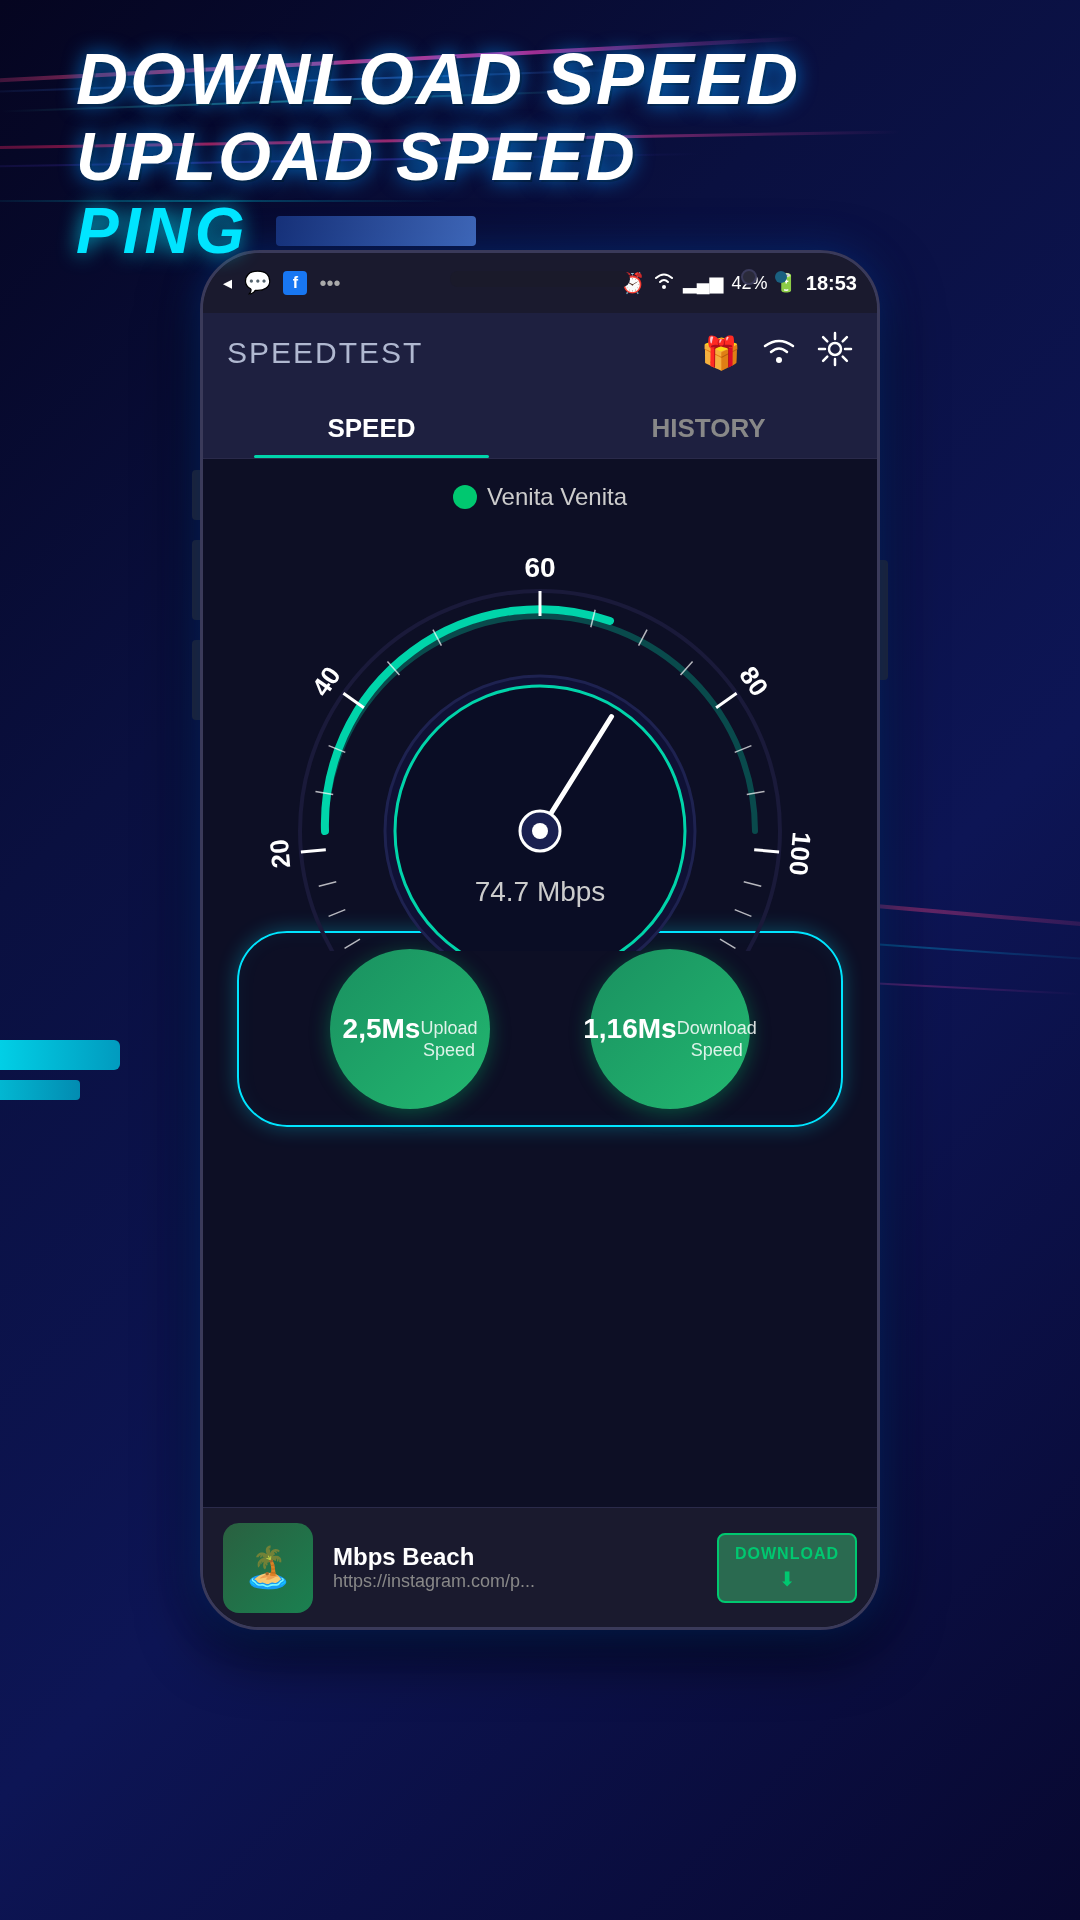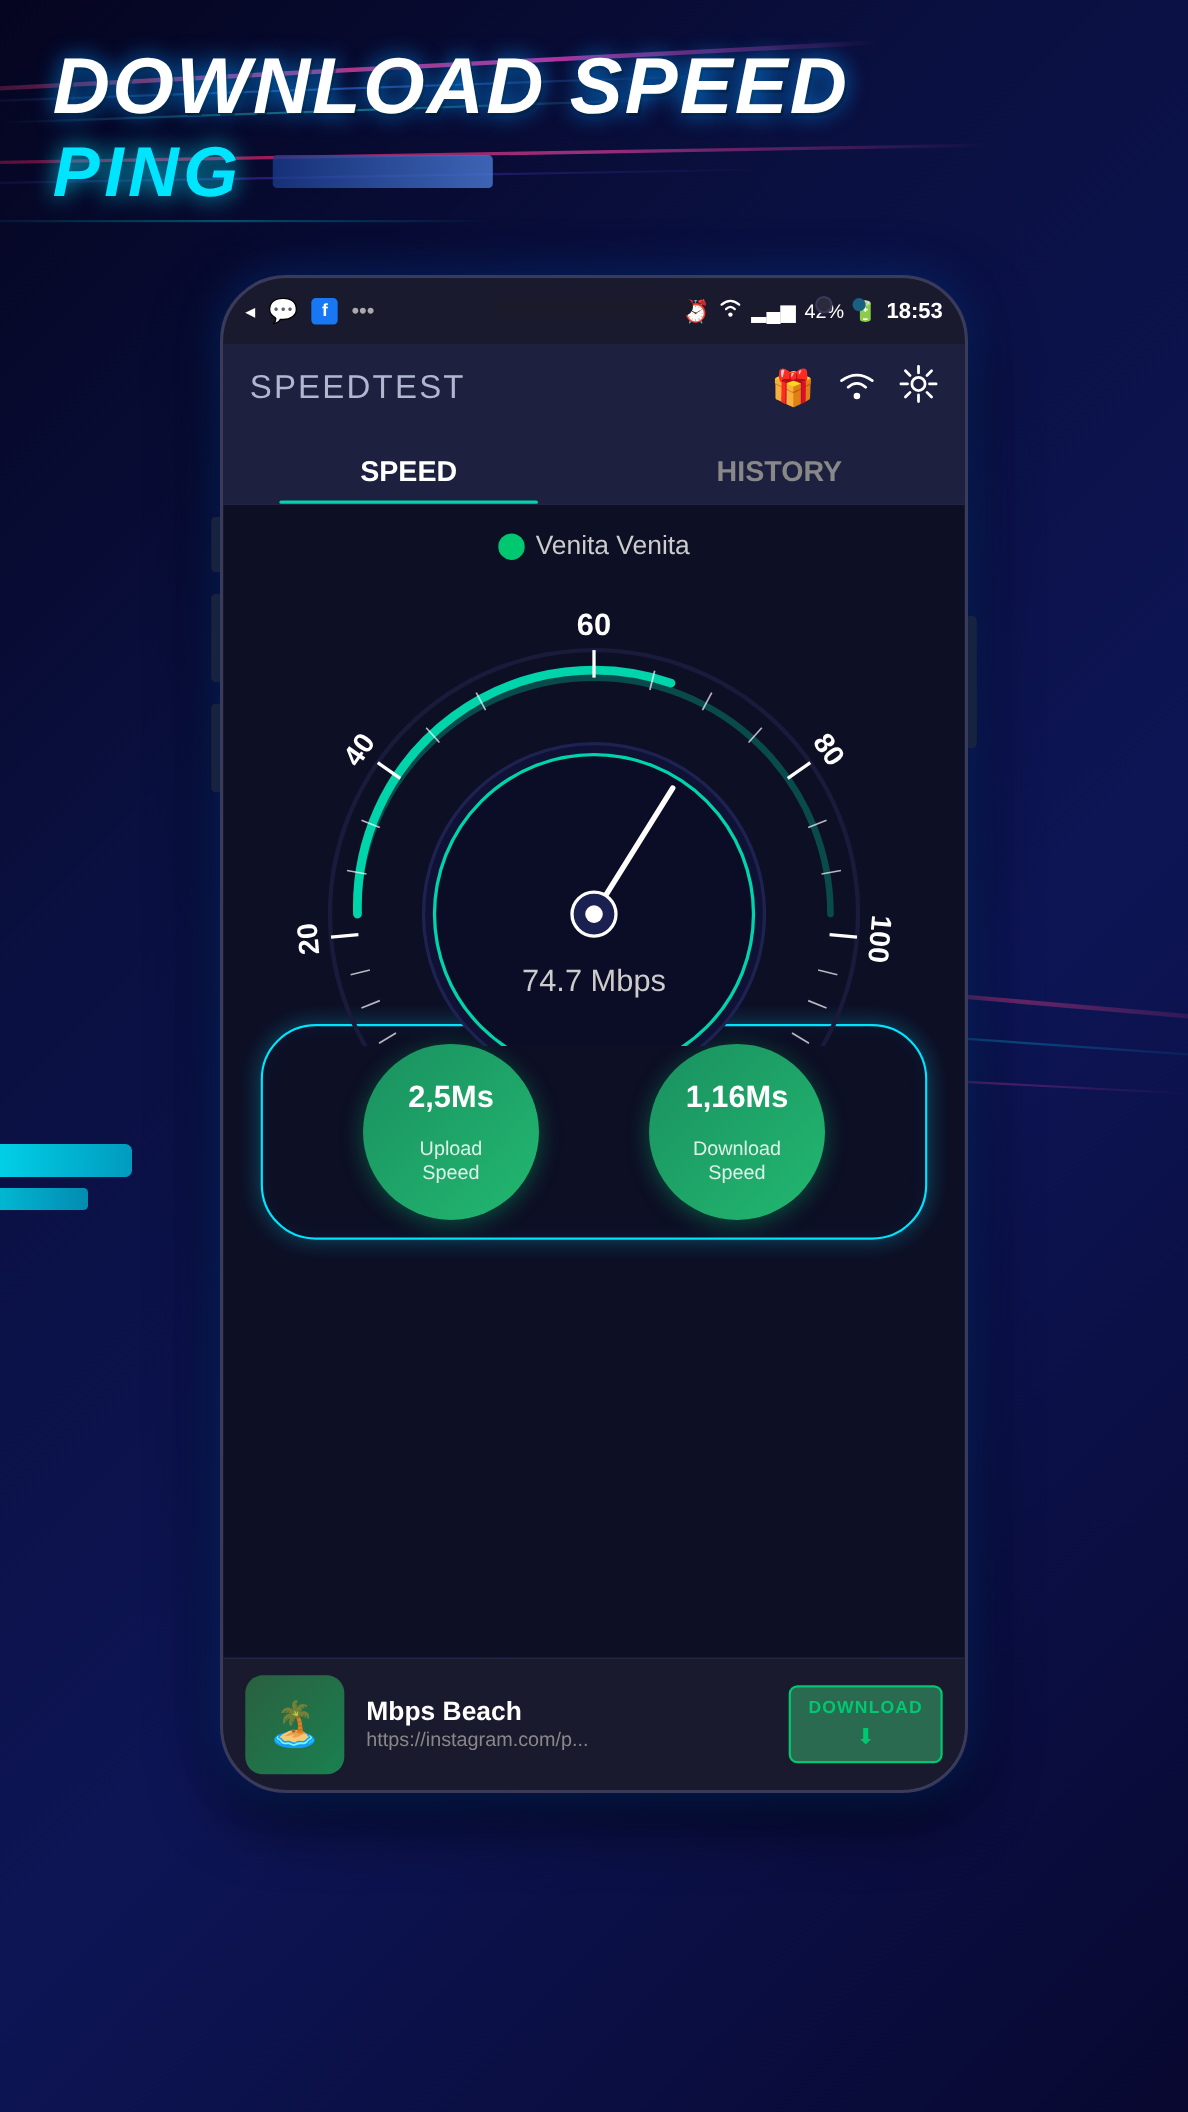--- a/index.html
+++ b/index.html
@@ -18,21 +18,21 @@
       position: absolute;
       inset: 0;
       background: linear-gradient(135deg, #050520 0%, #0a1040 30%, #0d1555 60%, #080830 100%);
       overflow: hidden;
     }
 
     
     .header-text {
       position: absolute;
       top: 40px;
-      left: 48px;
+      left: 76px;
       z-index: 10;
     }
 
     .download-speed-title {
       font-size: 72px;
       font-weight: 900;
       font-style: italic;
       color: #ffffff;
       text-shadow: 0 0 20px rgba(0, 150, 255, 0.8), 2px 2px 0 rgba(0,0,0,0.5);
       letter-spacing: 2px;
@@ -228,21 +228,21 @@
       height: 400px;
       margin: 0 auto;
     }
 
     .stat-circle {
       width: 160px;
       height: 160px;
       border-radius: 50%;
       background: linear-gradient(135deg, #1a9060, #22b870);
       display: flex;
-      flex-direction: column;
+      flex-direction: row;
       align-items: center;
       justify-content: center;
       box-shadow: 0 4px 20px rgba(0, 180, 100, 0.4);
       cursor: pointer;
     }
 
     .stat-value {
       font-size: 28px;
       font-weight: 700;
       color: white;
@@ -362,20 +362,21 @@
     <div style="position:absolute;top:940px;right:-50px;width:600px;height:2px;background:linear-gradient(90deg,transparent,#00ccff,transparent);transform:rotate(4deg);opacity:0.4;"></div>
     <div style="position:absolute;top:980px;right:0;width:500px;height:2px;background:linear-gradient(90deg,transparent,#ff44bb,transparent);transform:rotate(3deg);opacity:0.4;"></div>
 
     <div style="position:absolute;top:1040px;left:-20px;width:140px;height:30px;background:linear-gradient(90deg,#00eeff,#00aacc);border-radius:0 6px 6px 0;opacity:0.9;"></div>
     <div style="position:absolute;top:1080px;left:-20px;width:100px;height:20px;background:linear-gradient(90deg,#00eeff,#00aacc);border-radius:0 4px 4px 0;opacity:0.8;"></div>
   </div>
 </div>
 
 <div class="header-text">
   <div class="download-speed-title">DOWNLOAD SPEED</div>
+  <div class="upload-speed-title">UPLOAD SPEED</div>
   <div class="ping-title-wrapper">
     <div class="ping-title">PING</div>
     <div class="ping-bar"></div>
   </div>
 </div>
 
 <div class="phone-container">
 
   <div class="side-btn-left side-btn-left-1"></div>
   <div class="side-btn-left side-btn-left-2"></div>

